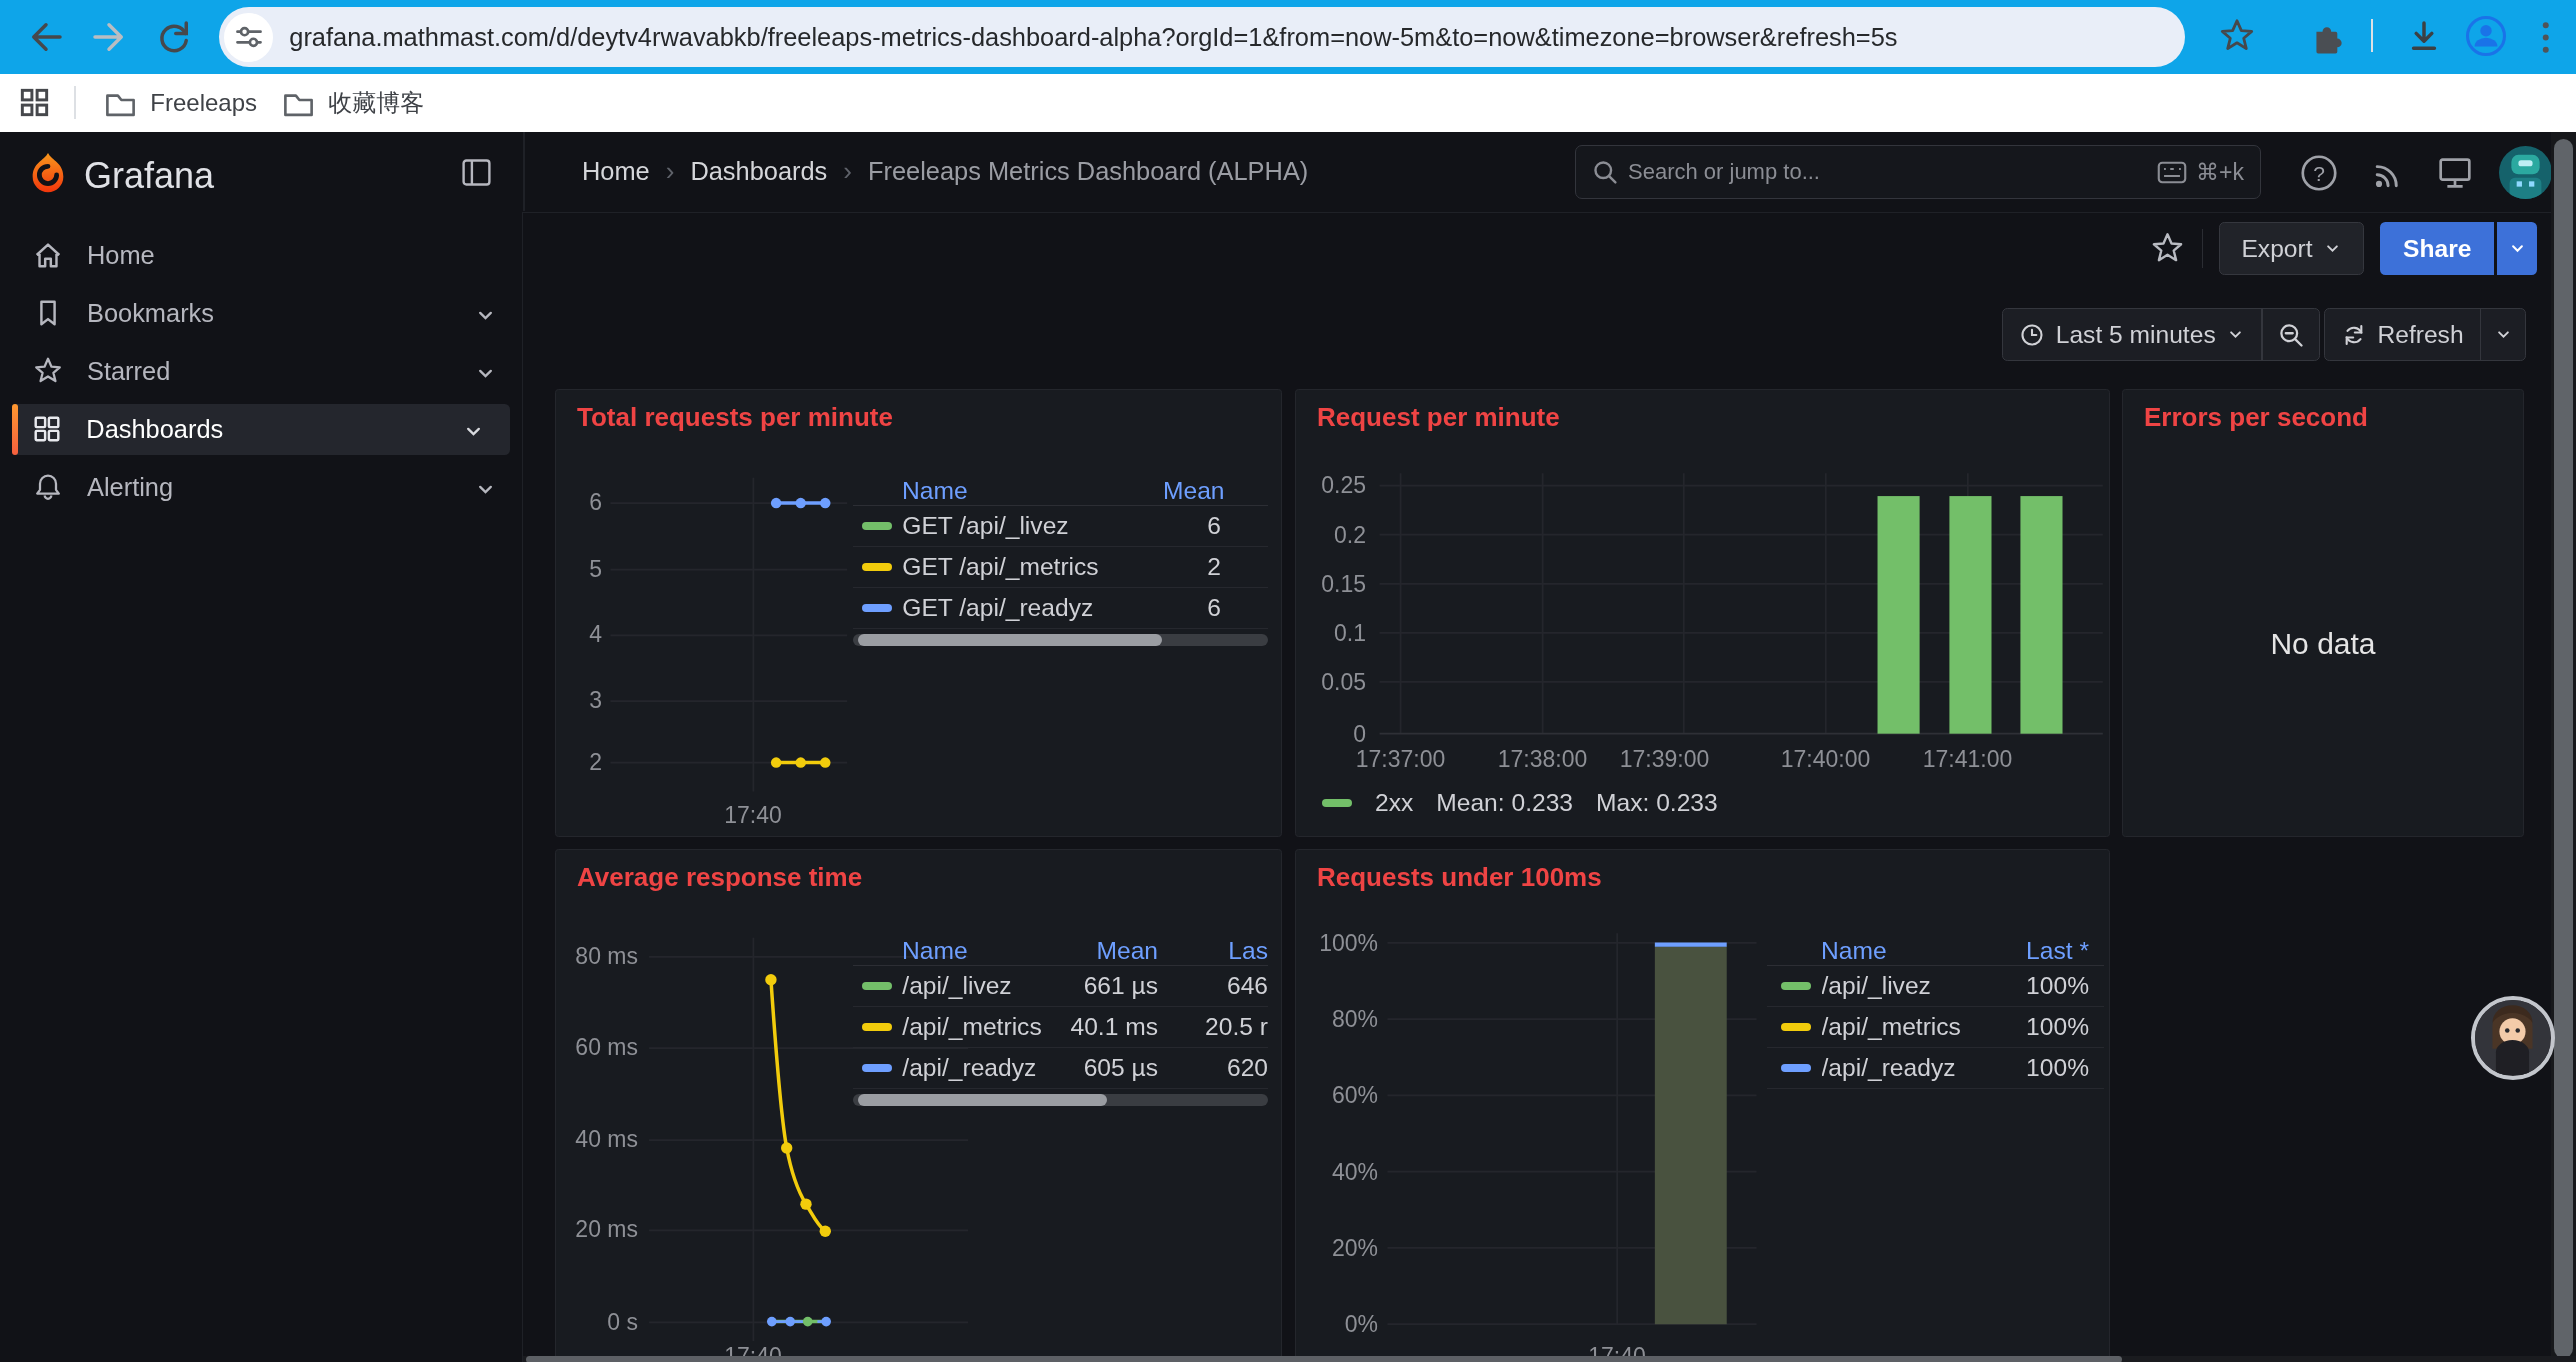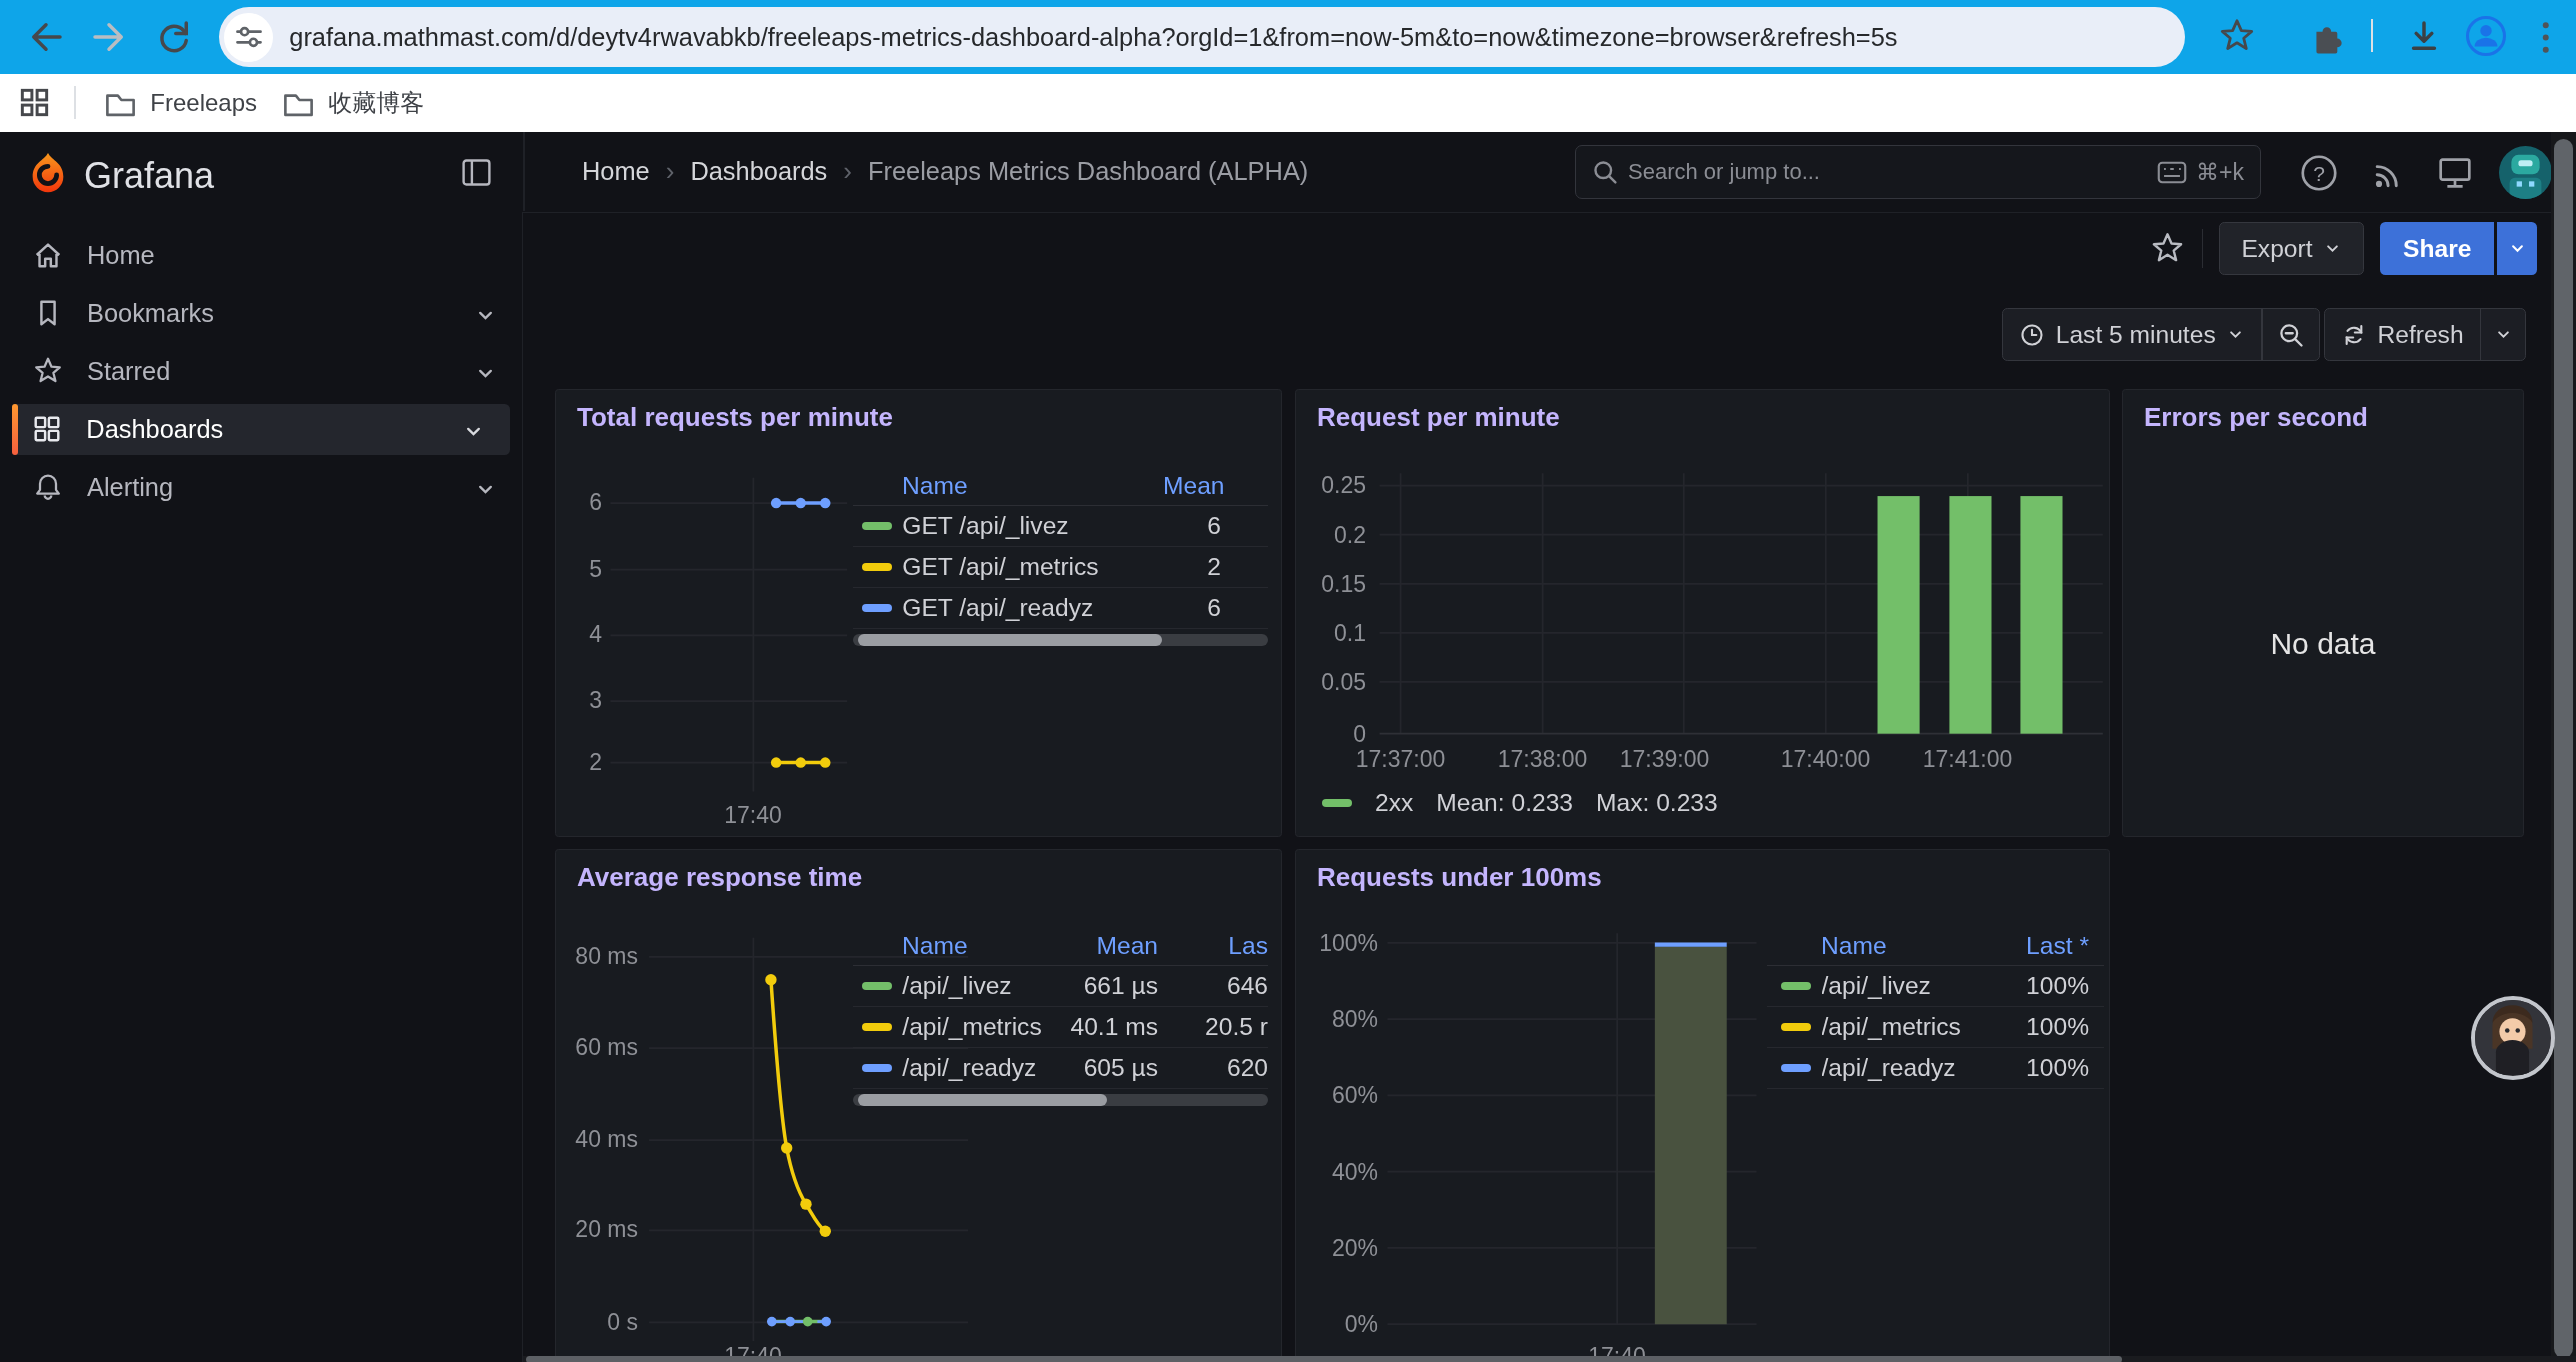--- a/index.html
+++ b/index.html
@@ -57,29 +57,29 @@
   .share-chev{height:53px;width:40px;display:flex;align-items:center;justify-content:center;
     background:#3D71D9;border-radius:0 5.3px 5.3px 0;margin-left:2.6px}
   .time-row{position:absolute;right:50px;top:96px;display:flex;gap:4px}
   .btn-group{height:53px;display:flex;align-items:stretch;background:#1c1e24;
     border:1.8px solid #34363d;border-radius:5.3px}
   .bg-seg{display:flex;align-items:center;gap:10.5px;padding:0 16px;color:#d0d1d6;font-size:24.6px}
   .bg-div{width:1.8px;background:#34363d}
 
   
   .panel{position:absolute;background:#181b20;border:0.9px solid #24262c;border-radius:3.5px;overflow:hidden}
-  .p-title{position:absolute;left:21px;top:12.3px;font-size:26px;font-weight:bold;color:#c4b5fd}
+  .p-title{position:absolute;left:21px;top:12.3px;font-size:26px;font-weight:bold;color:#ef4444}
   .tick{position:absolute;color:#8e9096;font-size:23px}
   .tick.r{text-align:right}
   .tick.c{text-align:center}
   .nodata{position:absolute;left:0;top:237px;width:100%;text-align:center;font-size:30px;color:#e5e5e5}
 
   
   .legend{position:absolute;font-size:24.6px;color:#d0d1d6}
-  .lg-head{display:flex;align-items:center;height:39px;border-bottom:1.8px solid #2c2e34;color:#6E9FFF}
+  .lg-head{display:flex;align-items:flex-end;height:39px;border-bottom:1.8px solid #2c2e34;color:#6E9FFF}
   .lg-row{display:flex;align-items:center;height:41px;border-bottom:0.9px solid #26282e}
   .pill{width:30px;height:8.8px;border-radius:4.4px;margin:0 10.5px 0 8.8px;flex:none}
   .lg-name{flex:1;white-space:nowrap;overflow:hidden}
   .lg-col{text-align:right;white-space:nowrap;flex:none}
   .lg-scroll{position:relative;height:11.4px;margin-top:5.3px;background:#3a3d42;border-radius:6.1px}
   .lg-thumb{position:absolute;left:5.3px;top:0;height:11.4px;background:#9a9da2;border-radius:6.1px}
 
   .legend-inline{position:absolute;display:flex;align-items:center;gap:23px;font-size:24.6px;color:#d0d1d6}
 
   

